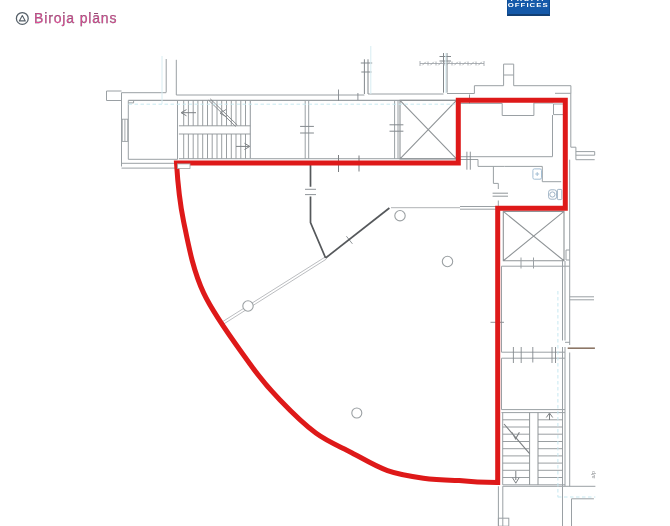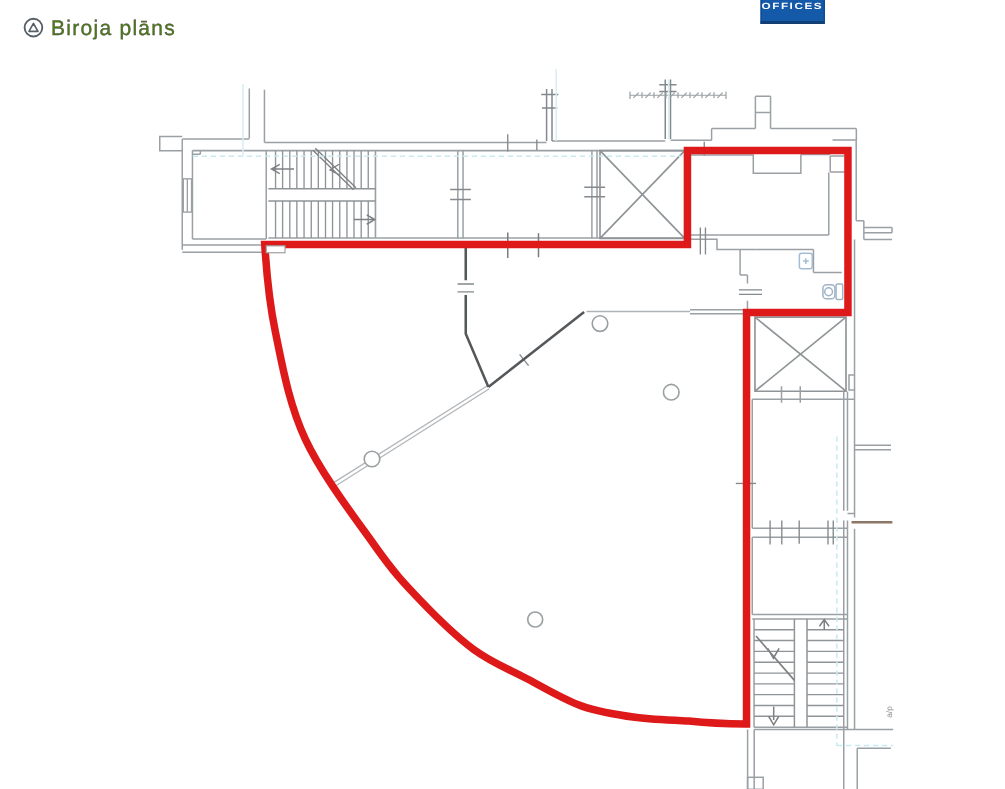--- a/index.html
+++ b/index.html
@@ -1,16 +1,16 @@
 <!DOCTYPE html>
 <html><head>
 <meta charset="utf-8">
 <style>
 html,body{margin:0;padding:0;width:670px;height:526px;background:#ffffff;overflow:hidden;position:relative;font-family:"Liberation Sans",sans-serif}
-.title{position:absolute;left:34px;top:9.5px;font-size:14px;font-weight:normal;color:#4d7c0f;-webkit-text-stroke:.25px #494951;letter-spacing:.85px}
+.title{position:absolute;left:34px;top:9.5px;font-size:14px;font-weight:normal;color:#ec4899;-webkit-text-stroke:.25px #494951;letter-spacing:.85px}
 .ticon{position:absolute;left:15px;top:11px}
 .logo{position:absolute;left:507px;top:-14.5px;width:42.5px;height:30px;box-sizing:border-box;background:#1559a9;border:1.4px solid #0e4d95;border-bottom:2.4px solid #123f74;color:#fff;font-weight:bold;text-align:center;overflow:hidden}
 .logo .l1{position:absolute;left:0;right:0;top:10.9px;font-size:6px;letter-spacing:.9px;line-height:5.5px}
 .logo .l2{position:absolute;left:0;right:0;top:16.5px;font-size:6px;letter-spacing:.8px;line-height:5.5px}
 .plan{position:absolute;left:0;top:0}
 .logo .l1,.logo .l2{transform:scaleX(1.3);transform-origin:50% 50%}
 </style>
 </head>
 <body>
 

